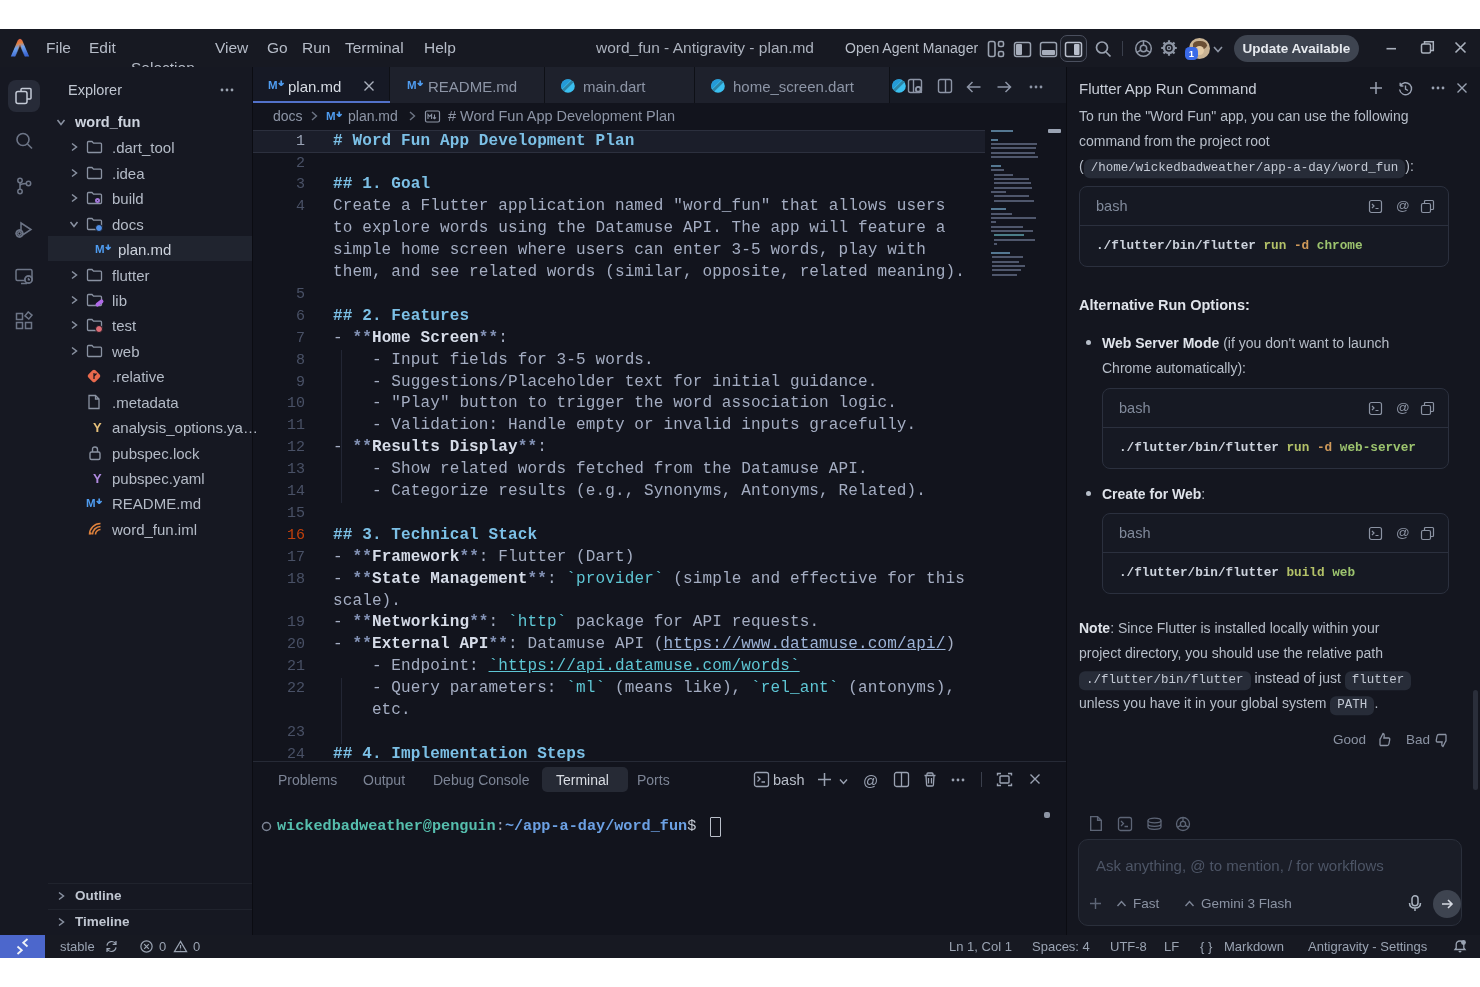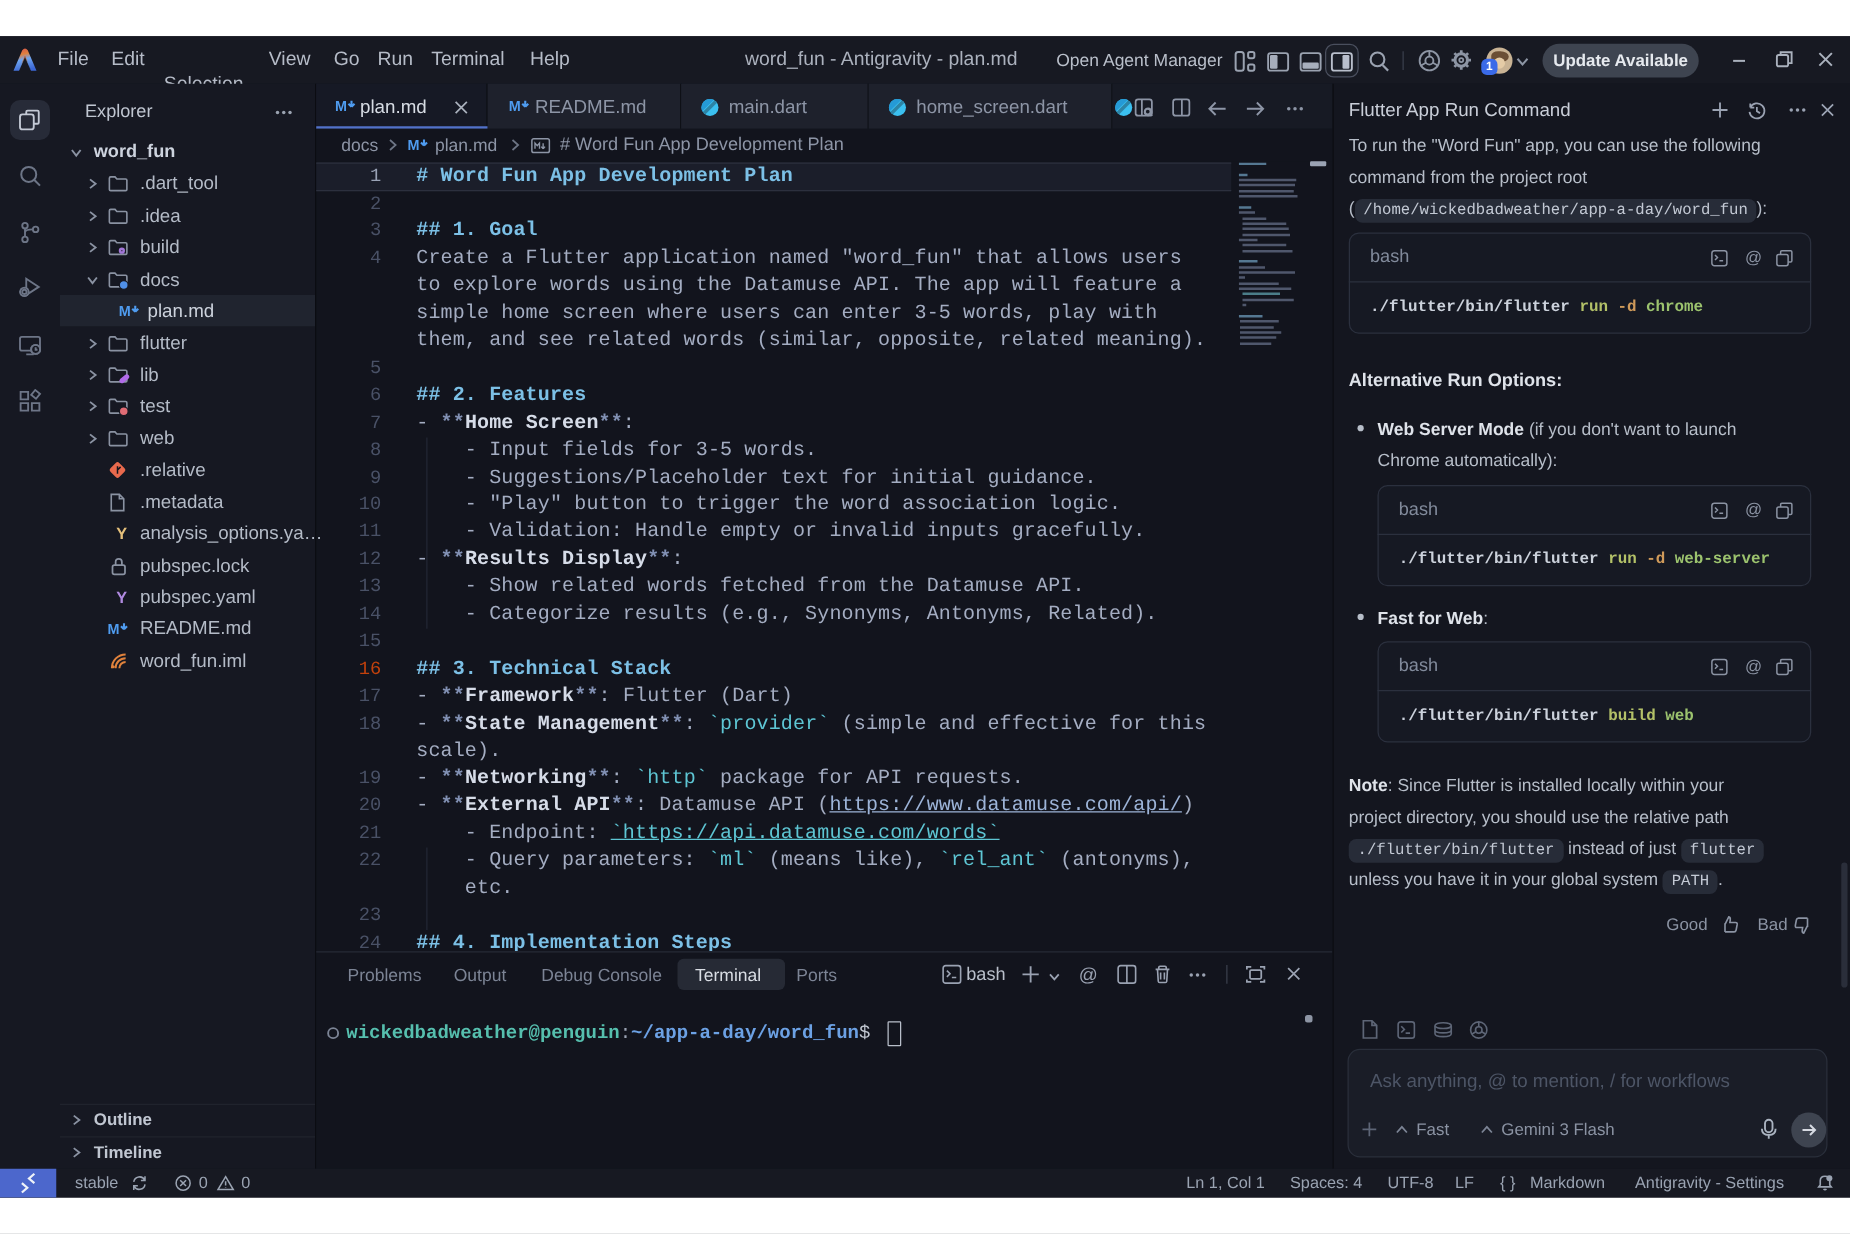--- a/index.html
+++ b/index.html
@@ -487,21 +487,21 @@
       <rect x="1.5" y="1.5" width="12" height="12" rx="2"></rect>
       <path d="M4 5 L6 7 L4 9 M7.5 9.5 L10.5 9.5"></path>
     </svg>
 <div style="position:absolute;left:1396px;top:408px;transform:translateY(-50%);font-family:'Liberation Sans',sans-serif;font-size:13.5px;color:#8b93a3;font-weight:400;white-space:pre;line-height:1;">@</div>
 <svg style="position:absolute;left:1420px;top:401px" width="15" height="15" viewBox="0 0 15 15" fill="none" stroke="#8b93a3" stroke-width="1.2">
       <rect x="1.5" y="4.5" width="9" height="9" rx="1.5"></rect>
       <path d="M4.5 4.5 L4.5 2.5 Q4.5 1.5 5.5 1.5 L12.5 1.5 Q13.5 1.5 13.5 2.5 L13.5 9.5 Q13.5 10.5 12.5 10.5 L10.5 10.5"></path>
     </svg>
 <div style="position:absolute;left:1119px;top:448px;transform:translateY(-50%);font-family:'Liberation Mono',monospace;font-size:12.7px;font-weight:700;white-space:pre;line-height:1"><span style="color:#ccd2dc">./flutter/bin/flutter</span><span style="color:#b3c168"> run</span><span style="color:#cf9a5a"> -d</span><span style="color:#9cc36e"> web-server</span></div>
 <div style="position:absolute;left:1086px;top:491px;width:5px;height:5px;border-radius:50%;background:#b7bec9"></div>
-<div style="position:absolute;left:1102px;top:494px;transform:translateY(-50%);font-family:'Liberation Sans',sans-serif;font-size:14px;white-space:pre;line-height:1"><span style="color:#dfe3ea;font-weight:700;font-family:'Liberation Sans',sans-serif;">Fast for Web</span><span style="color:#b7bec9;font-weight:400;font-family:'Liberation Sans',sans-serif;">:</span></div>
+<div style="position:absolute;left:1102px;top:494px;transform:translateY(-50%);font-family:'Liberation Sans',sans-serif;font-size:14px;white-space:pre;line-height:1"><span style="color:#dfe3ea;font-weight:700;font-family:'Liberation Sans',sans-serif;">Create for Web</span><span style="color:#b7bec9;font-weight:400;font-family:'Liberation Sans',sans-serif;">:</span></div>
 <div style="position:absolute;left:1102px;top:513px;width:347px;height:81px;background:#161923;border:1px solid #2b303e;border-radius:8px"></div>
 <div style="position:absolute;left:1102px;top:552px;width:347px;height:1px;background:#2b303e"></div>
 <div style="position:absolute;left:1119px;top:533px;transform:translateY(-50%);font-family:'Liberation Sans',sans-serif;font-size:14.5px;color:#818a9b;font-weight:400;white-space:pre;line-height:1;">bash</div>
 <svg style="position:absolute;left:1368px;top:526px" width="15" height="15" viewBox="0 0 15 15" fill="none" stroke="#8b93a3" stroke-width="1.2">
       <rect x="1.5" y="1.5" width="12" height="12" rx="2"></rect>
       <path d="M4 5 L6 7 L4 9 M7.5 9.5 L10.5 9.5"></path>
     </svg>
 <div style="position:absolute;left:1396px;top:533px;transform:translateY(-50%);font-family:'Liberation Sans',sans-serif;font-size:13.5px;color:#8b93a3;font-weight:400;white-space:pre;line-height:1;">@</div>
 <svg style="position:absolute;left:1420px;top:526px" width="15" height="15" viewBox="0 0 15 15" fill="none" stroke="#8b93a3" stroke-width="1.2">
       <rect x="1.5" y="4.5" width="9" height="9" rx="1.5"></rect>

